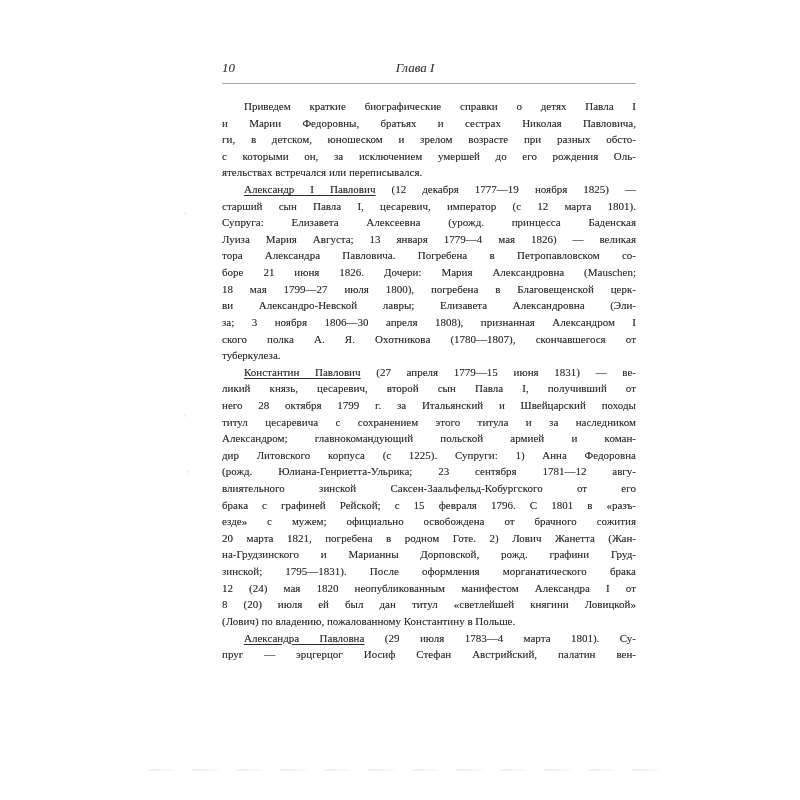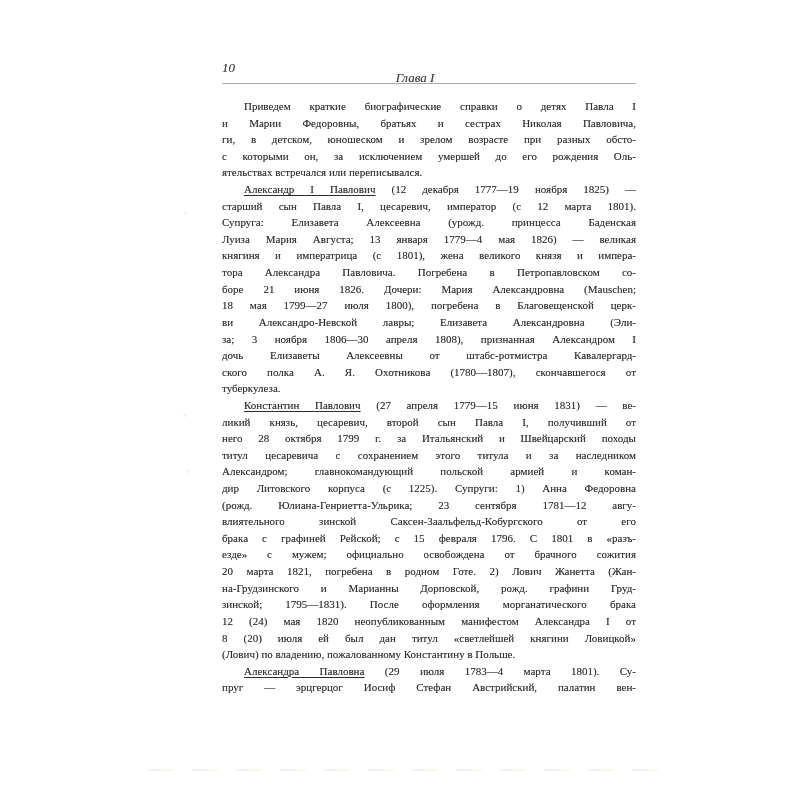--- a/index.html
+++ b/index.html
@@ -32,21 +32,21 @@
   }
   .page-num {
     position: absolute;
     left: 0;
     top: 2px;
   }
   .chapter-title {
     position: absolute;
     left: 0;
     right: 28px;
-    top: 12px;
+    top: 2px;
     text-align: center;
   }
   .head-rule {
     height: 1px;
     background: #8f8f8f;
     margin-top: 5px;
     opacity: 0.75;
   }
   .body-text {
     margin-top: 14px;
@@ -103,27 +103,25 @@
     <div class="body-text">
         <div class="line indent">Приведем краткие биографические справки о детях Павла I</div>
         <div class="line">и Марии Федоровны, братьях и сестрах Николая Павловича,</div>
         <div class="line">ги, в детском, юношеском и зрелом возрасте при разных обсто-</div>
         <div class="line">с которыми он, за исключением умершей до его рождения Оль-</div>
         <div class="line end">ятельствах встречался или переписывался.</div>
         <div class="line indent"><span class="u">Александр I Павлович</span> (12 декабря 1777—19 ноября 1825) —</div>
         <div class="line">старший сын Павла I, цесаревич, император (с 12 марта 1801).</div>
         <div class="line">Супруга: Елизавета Алексеевна (урожд. принцесса Баденская</div>
         <div class="line">Луиза Мария Августа; 13 января 1779—4 мая 1826) — великая</div>
-        <div class="line">княгиня и императрица (с 1801), жена великого князя и импера-</div>
         <div class="line">тора Александра Павловича. Погребена в Петропавловском со-</div>
         <div class="line">боре 21 июня 1826. Дочери: Мария Александровна (Mauschen;</div>
         <div class="line">18 мая 1799—27 июля 1800), погребена в Благовещенской церк-</div>
         <div class="line">ви Александро-Невской лавры; Елизавета Александровна (Эли-</div>
         <div class="line">за; 3 ноября 1806—30 апреля 1808), признанная Александром I</div>
-        <div class="line">дочь Елизаветы Алексеевны от штабс-ротмистра Кавалергард-</div>
         <div class="line">ского полка А. Я. Охотникова (1780—1807), скончавшегося от</div>
         <div class="line end">туберкулеза.</div>
         <div class="line indent"><span class="u">Константин Павлович</span> (27 апреля 1779—15 июня 1831) — ве-</div>
         <div class="line">ликий князь, цесаревич, второй сын Павла I, получивший от</div>
         <div class="line">него 28 октября 1799 г. за Итальянский и Швейцарский походы</div>
         <div class="line">титул цесаревича с сохранением этого титула и за наследником</div>
         <div class="line">Александром; главнокомандующий польской армией и коман-</div>
         <div class="line">дир Литовского корпуса (с 1225). Супруги: 1) Анна Федоровна</div>
         <div class="line">(рожд. Юлиана-Генриетта-Ульрика; 23 сентября 1781—12 авгу-</div>
         <div class="line">влиятельного зинской Саксен-Заальфельд-Кобургского от его</div>

